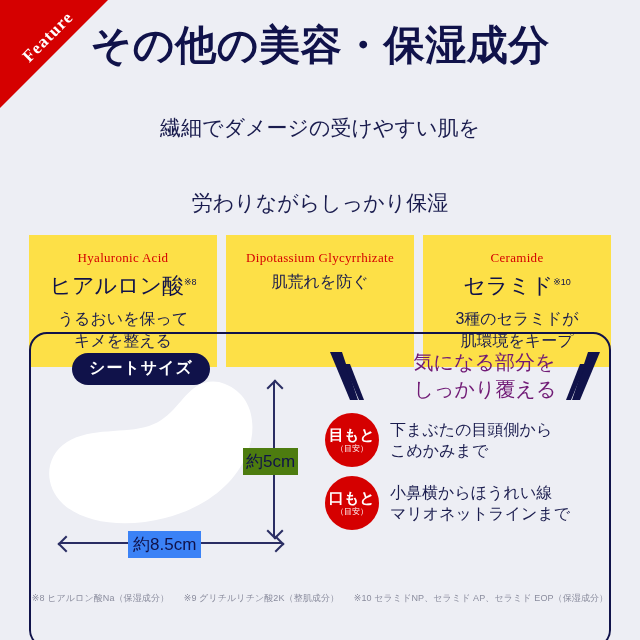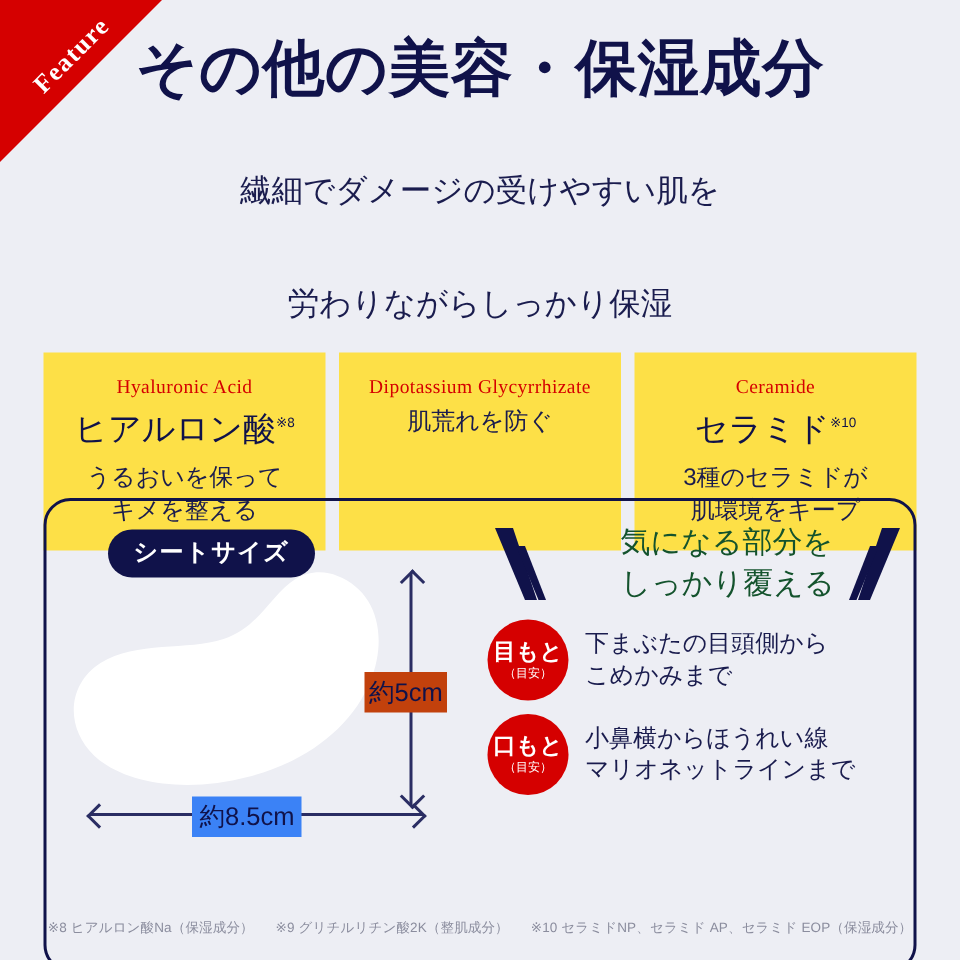--- a/index.html
+++ b/index.html
@@ -169,21 +169,21 @@
     width: 10px; height: 10px;
     border-left: 2px solid #2a2d63;
     border-top: 2px solid #2a2d63;
   }
   .dim-v::before { top: 0; transform: rotate(45deg); }
   .dim-v::after { bottom: 0; transform: rotate(225deg); }
   .dim-v-label {
     position: absolute;
     left: 212px;
     top: 114px;
-    background: #c2410c;
+    background: #4d7c0f;
     font-size: 17px;
     color: #10124a;
     padding: 2px 3px;
     white-space: nowrap;
   }
 
   .dim-h {
     position: absolute;
     left: 29px;
     top: 208px;
@@ -221,21 +221,21 @@
   }
   .cover-head {
     display: flex;
     align-items: center;
     justify-content: center;
     gap: 6px;
   }
   .cover-text {
     font-size: 20px;
     line-height: 1.35;
-    color: #14532d;
+    color: #701a75;
     text-align: left;
     white-space: nowrap;
     margin-left: 40px;
   }
 
   .point-row {
     display: flex;
     align-items: center;
     margin-top: 9px;
     padding-left: 4px;
@@ -268,21 +268,21 @@
     font-size: 16px;
     line-height: 1.32;
     color: #1a1c4e;
   }
   .point-text div { white-space: nowrap; }
 
   
   .footnotes {
     position: absolute;
     left: 0;
-    top: 612px;
+    top: 592px;
     width: 640px;
     text-align: center;
     font-size: 9px;
     color: #8b8d9e;
     letter-spacing: 0.1px;
   }
   .footnotes span { margin: 0 6px; white-space: nowrap; }
 </style>
 </head>
 <body>

